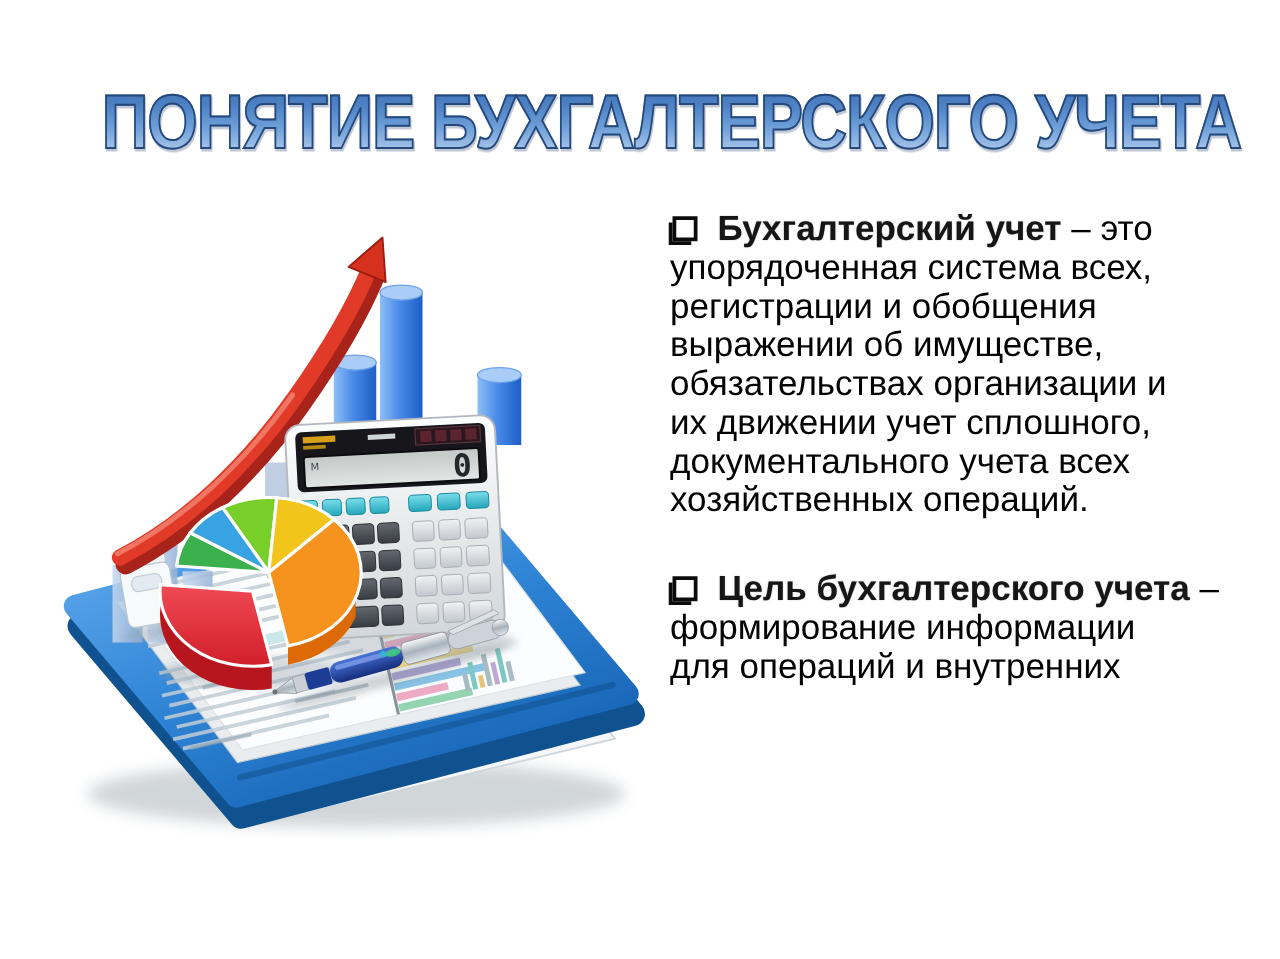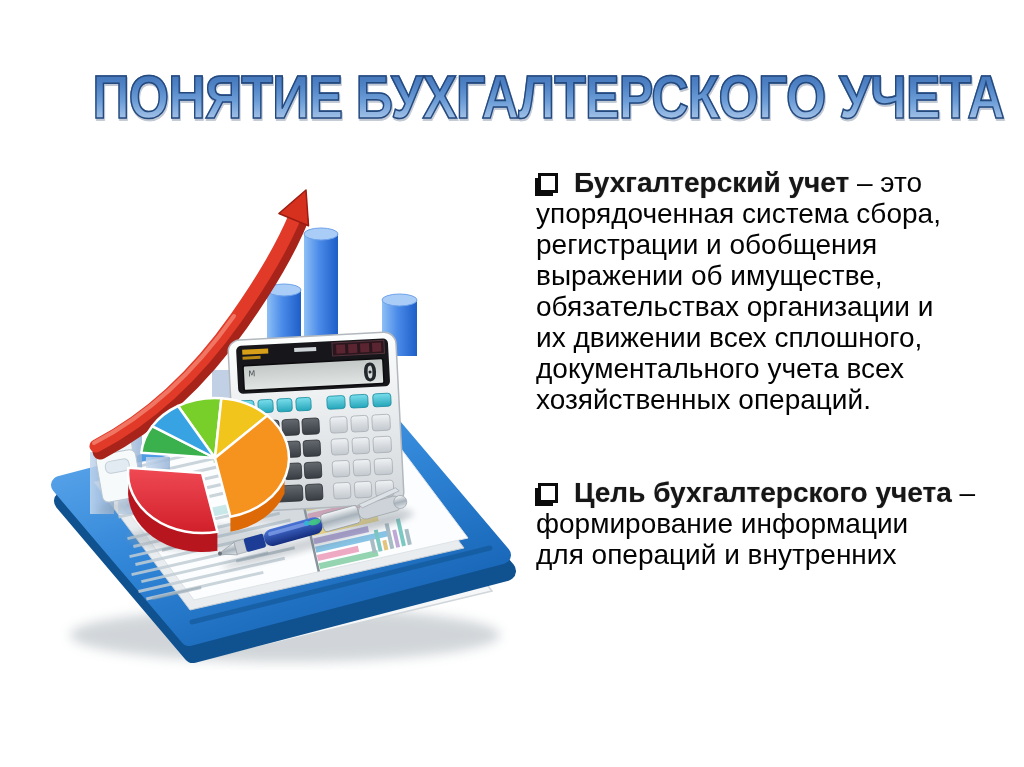--- a/index.html
+++ b/index.html
@@ -5,42 +5,42 @@
   html,body{margin:0;padding:0;}
   body{
     width:1024px;height:767px;position:relative;overflow:hidden;
     background:#ffffff;
     font-family:"Liberation Sans", sans-serif;
   }
   .slide{position:absolute;inset:0;background:#ffffff;}
 
   
   .title-wrap{
-    position:absolute;left:12px;top:24px;width:872px;
+    position:absolute;left:1px;top:24px;width:872px;
   }
   .title{
     display:inline-block;
     font-size:61px;font-weight:700;line-height:1.05;letter-spacing:-1px;
     transform:scaleX(.85);transform-origin:50% 50%;
     color:#4a7ab8;
     background:linear-gradient(180deg,#3d6cb0 0%,#4f83c6 32%,#6f9fd8 58%,#a3c2e8 84%,#7aa6d8 100%);
     -webkit-background-clip:text;background-clip:text;
     -webkit-text-fill-color:transparent;
     -webkit-text-stroke:1.6px #26497c;
     filter:drop-shadow(1px 2px 0 rgba(52,74,108,.30));
     white-space:nowrap;
   }
 
   
   .body-text{
     position:absolute;left:536px;top:167px;width:468px;
     font-size:28px;line-height:31px;color:#030303;
   }
   .bullet-par{margin:0;}
-  .bullet-par + .bullet-par{margin-top:62px;}
+  .bullet-par + .bullet-par{margin-top:40px;}
   .bullet-line{white-space:nowrap;}
   .lead{font-weight:700;color:#161616;text-shadow:0 0 1px rgba(60,60,60,.55);}
   .chk{
     display:inline-block;width:14px;height:14px;
     border:3px solid #0b0b0b;
     box-shadow:-4px 4px 0 -1px #0b0b0b;
     margin-right:16px;margin-left:2px;
     vertical-align:-1px;
     background:#fff;
   }
@@ -316,25 +316,25 @@
       <rect x="146" y="-7" width="44" height="15" rx="7" fill="#cdd3d8" stroke="#9aa2a8" stroke-width="0.7"></rect>
       <polygon points="148,-8 188,-14.5 191,-10.5 151,-4" fill="#dde2e7" stroke="#9aa2a8" stroke-width="0.6"></polygon>
       <circle cx="189" cy="0.5" r="6.5" fill="url(#chromeG)" stroke="#9aa2a8" stroke-width="0.7"></circle>
     </g>
   </svg>
 
   <div class="body-text">
 
     <div class="bullet-par">
       <div class="bullet-line"><span class="chk"></span><span class="lead">Бухгалтерский учет</span><span> – это</span></div>
-      <div class="bullet-line">упорядоченная система сбора,</div>
+      <div class="bullet-line">упорядоченная система всех,</div>
       <div class="bullet-line">регистрации и обобщения</div>
       <div class="bullet-line">выражении об имуществе,</div>
       <div class="bullet-line">обязательствах организации и</div>
-      <div class="bullet-line">их движении всех сплошного,</div>
+      <div class="bullet-line">их движении учет сплошного,</div>
       <div class="bullet-line">документального учета всех</div>
       <div class="bullet-line">хозяйственных операций.</div>
     </div>
 
     <div class="bullet-par">
       <div class="bullet-line"><span class="chk"></span><span class="lead">Цель бухгалтерского учета</span><span> –</span></div>
       <div class="bullet-line">формирование информации</div>
       <div class="bullet-line">для операций и внутренних</div>
     </div>
 

